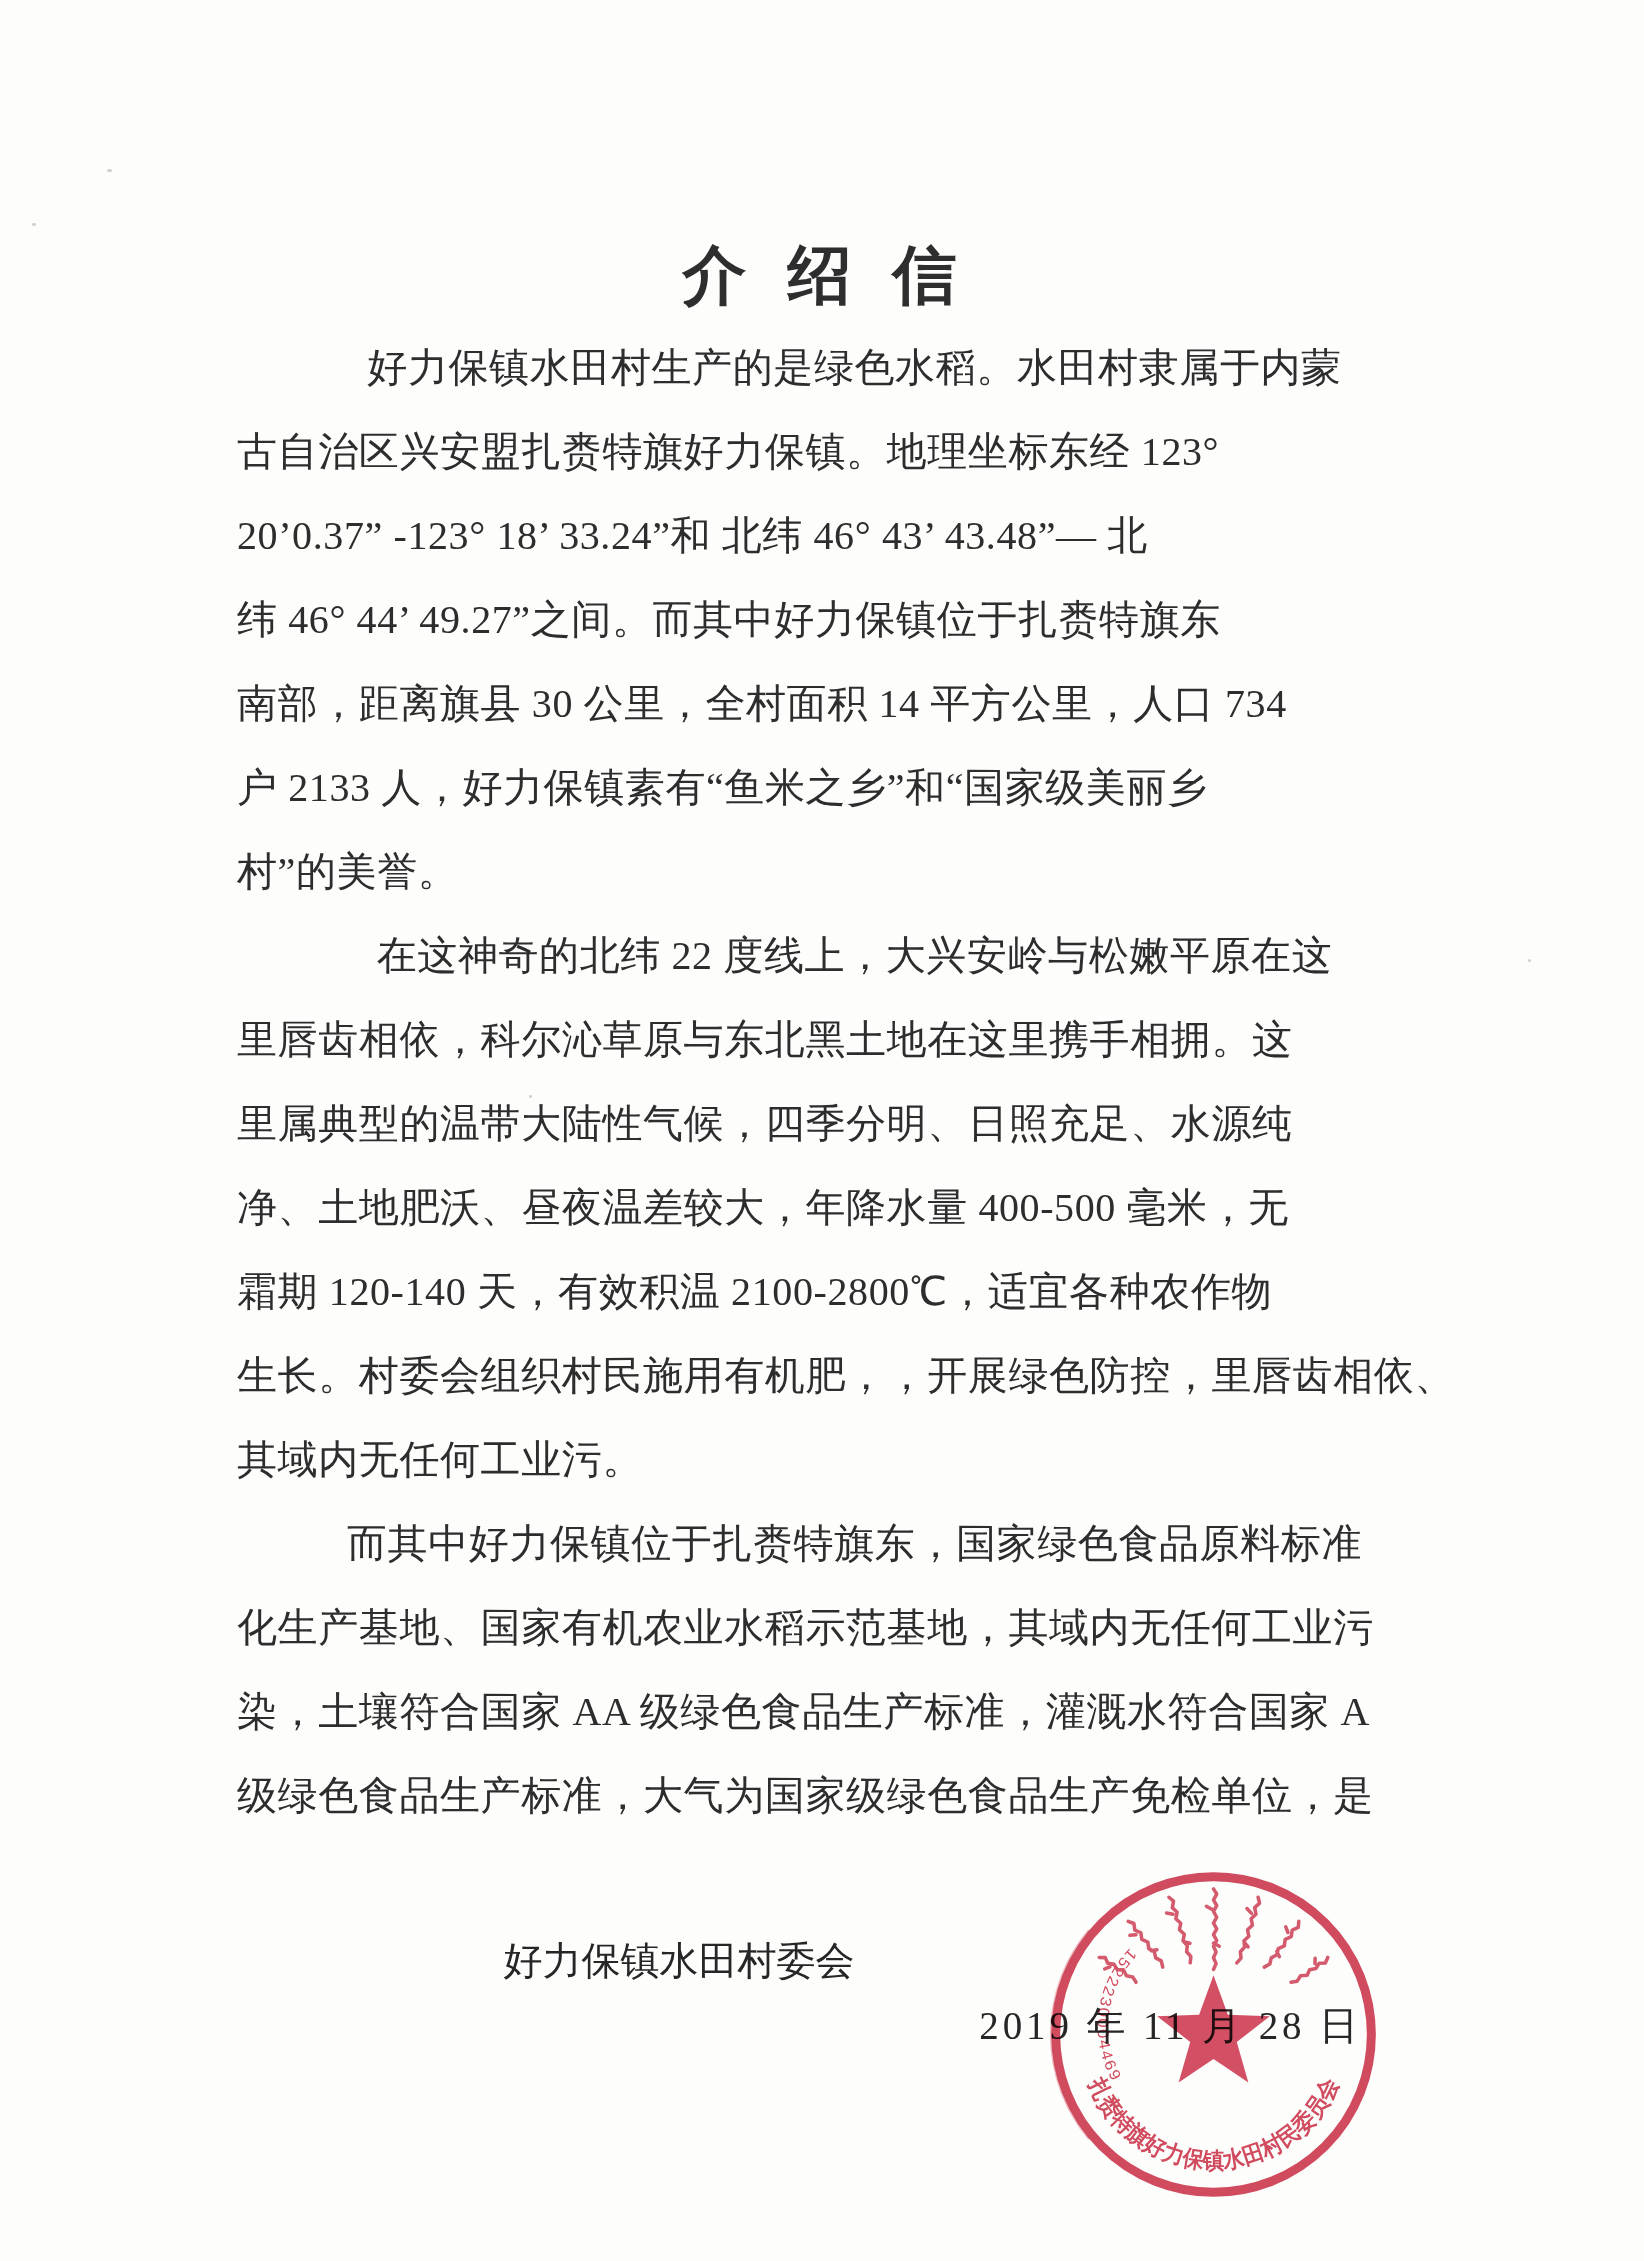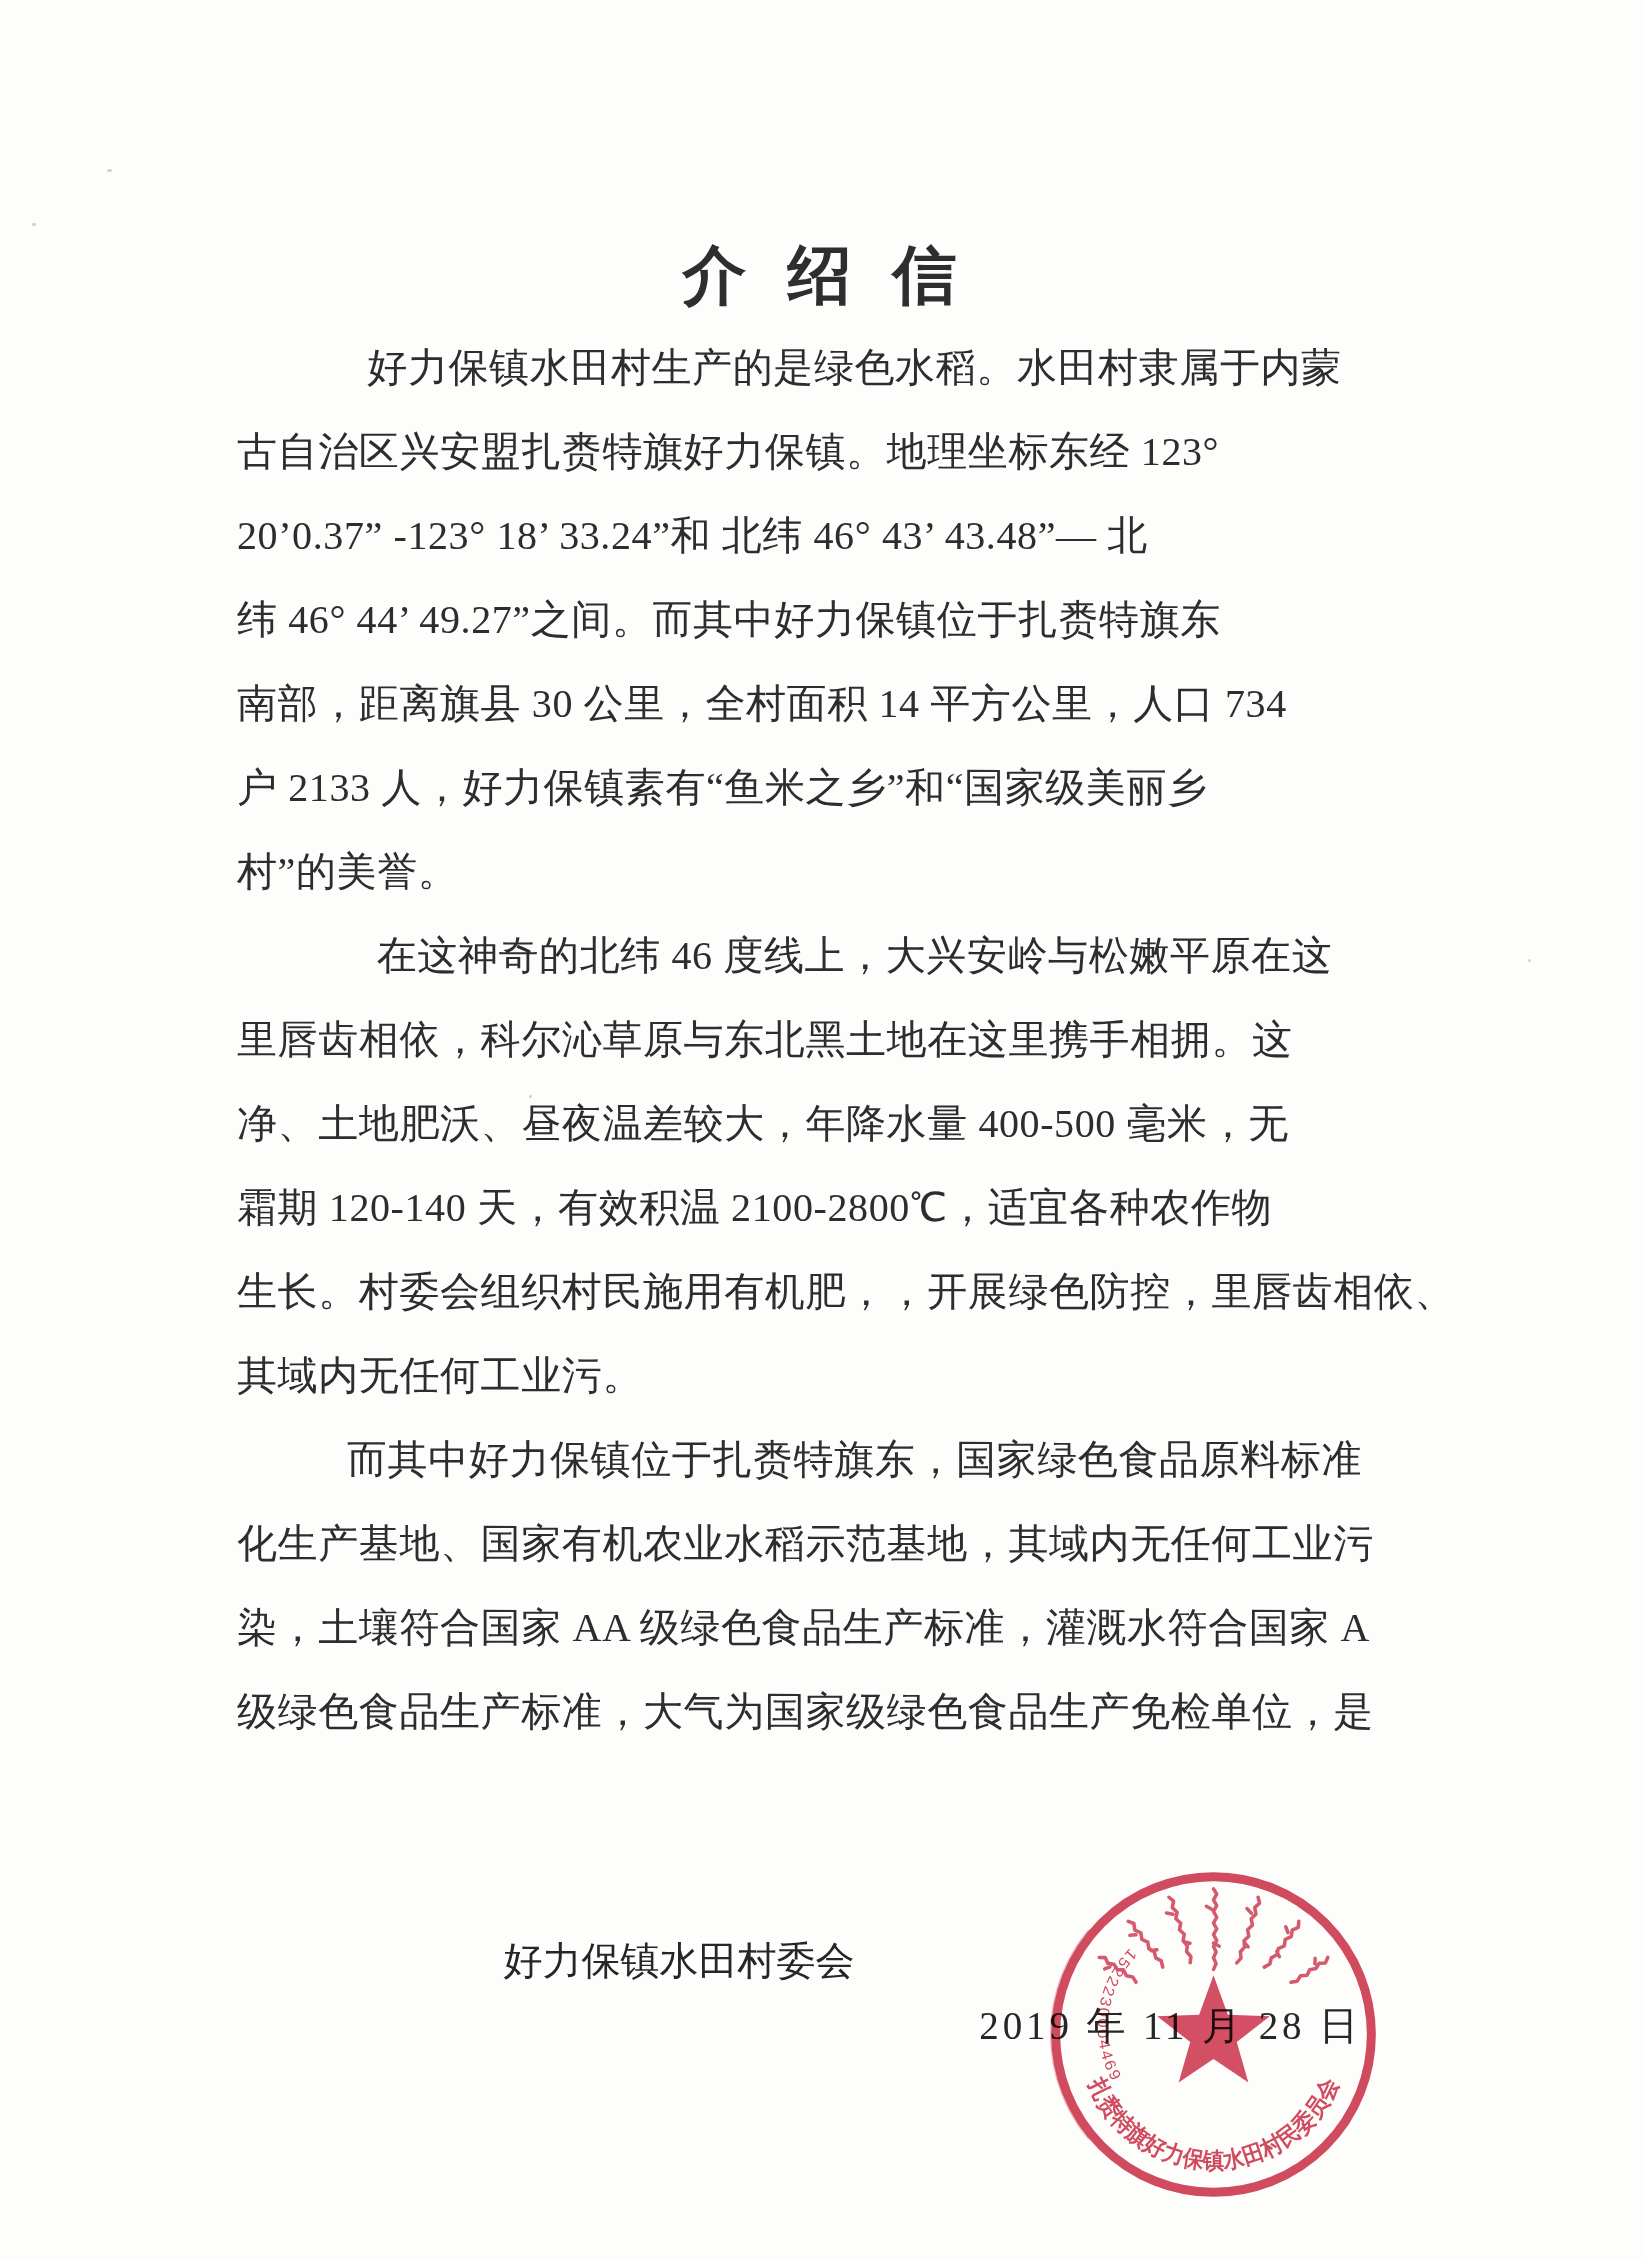--- a/index.html
+++ b/index.html
@@ -95,22 +95,23 @@
   <h1 class="title">介绍信</h1>
 
   <div class="doc-body">
       <div class="line indent">好力保镇水田村生产的是绿色水稻。水田村隶属于内蒙</div>
       <div class="line">古自治区兴安盟扎赉特旗好力保镇。地理坐标东经 123°</div>
       <div class="line">20’0.37” -123° 18’ 33.24”和 北纬 46° 43’ 43.48”— 北</div>
       <div class="line">纬 46° 44’ 49.27”之间。而其中好力保镇位于扎赉特旗东</div>
       <div class="line">南部，距离旗县 30 公里，全村面积 14 平方公里，人口 734</div>
       <div class="line">户 2133 人，好力保镇素有“鱼米之乡”和“国家级美丽乡</div>
       <div class="line">村”的美誉。</div>
-      <div class="line indent">在这神奇的北纬 46 度线上，大兴安岭与松嫩平原在这</div>
+      <div class="line indent">在这神奇的北纬 22 度线上，大兴安岭与松嫩平原在这</div>
       <div class="line">里唇齿相依，科尔沁草原与东北黑土地在这里携手相拥。这</div>
+      <div class="line">里属典型的温带大陆性气候，四季分明、日照充足、水源纯</div>
       <div class="line">净、土地肥沃、昼夜温差较大，年降水量 400-500 毫米，无</div>
       <div class="line">霜期 120-140 天，有效积温 2100-2800℃，适宜各种农作物</div>
       <div class="line">生长。村委会组织村民施用有机肥，，开展绿色防控，里唇齿相依、</div>
       <div class="line">其域内无任何工业污。</div>
       <div class="line indent">而其中好力保镇位于扎赉特旗东，国家绿色食品原料标准</div>
       <div class="line">化生产基地、国家有机农业水稻示范基地，其域内无任何工业污</div>
       <div class="line">染，土壤符合国家 AA 级绿色食品生产标准，灌溉水符合国家 A</div>
       <div class="line">级绿色食品生产标准，大气为国家级绿色食品生产免检单位，是</div>
     </div>
 

